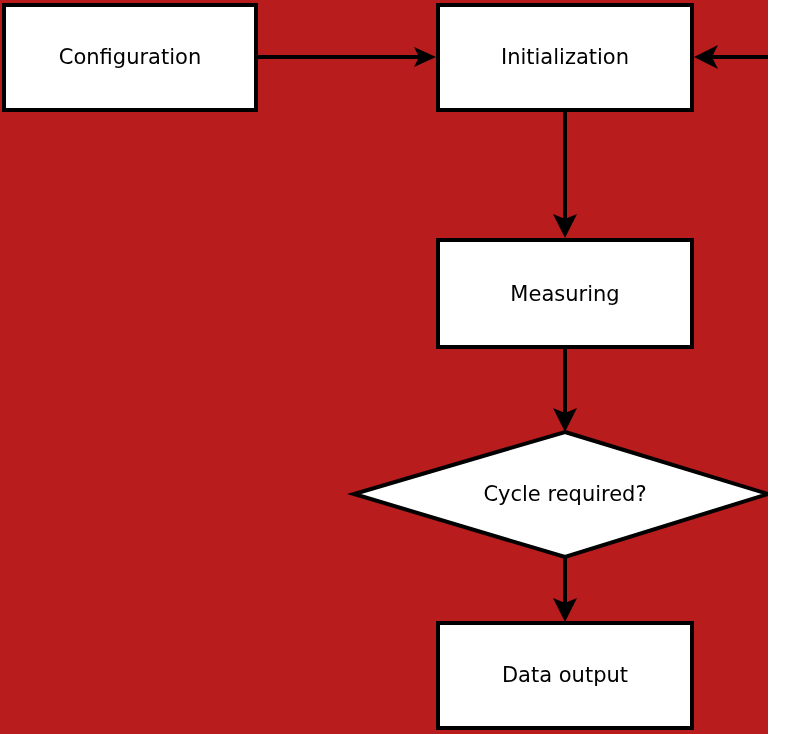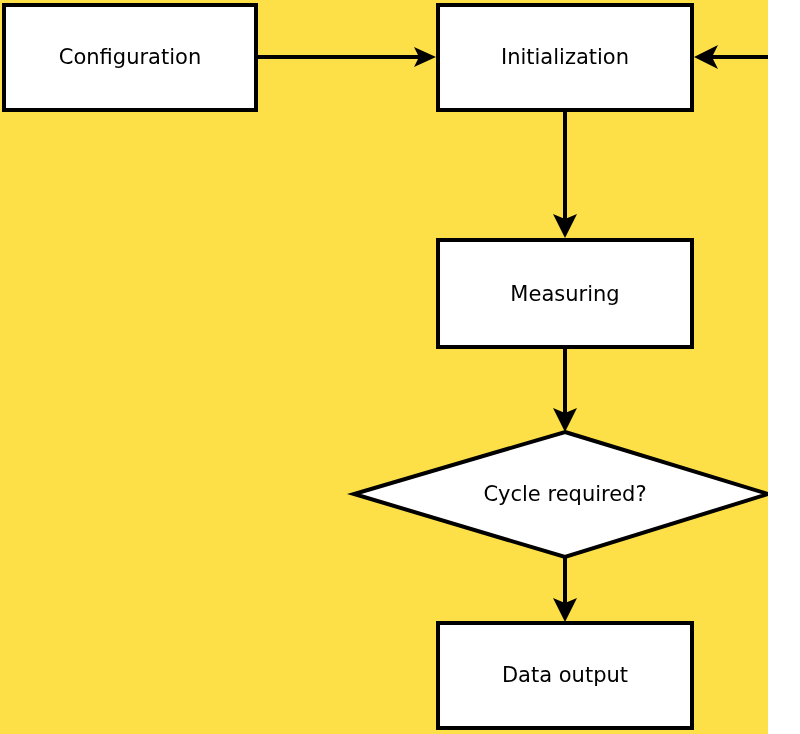--- a/index.html
+++ b/index.html
@@ -8,21 +8,21 @@
     padding: 0;
     background: #ffffff;
   }
   body {
     font-family: "DejaVu Sans", sans-serif;
   }
   #diagram-root {
     position: relative;
     width: 768px;
     height: 734px;
-    background: #fde047;
+    background: #b91c1c;
     overflow: hidden;
   }
   svg.flowchart {
     display: block;
     width: 800px;
     height: 734px;
   }
   .node-shape {
     fill: #ffffff;
     stroke: #000000;

